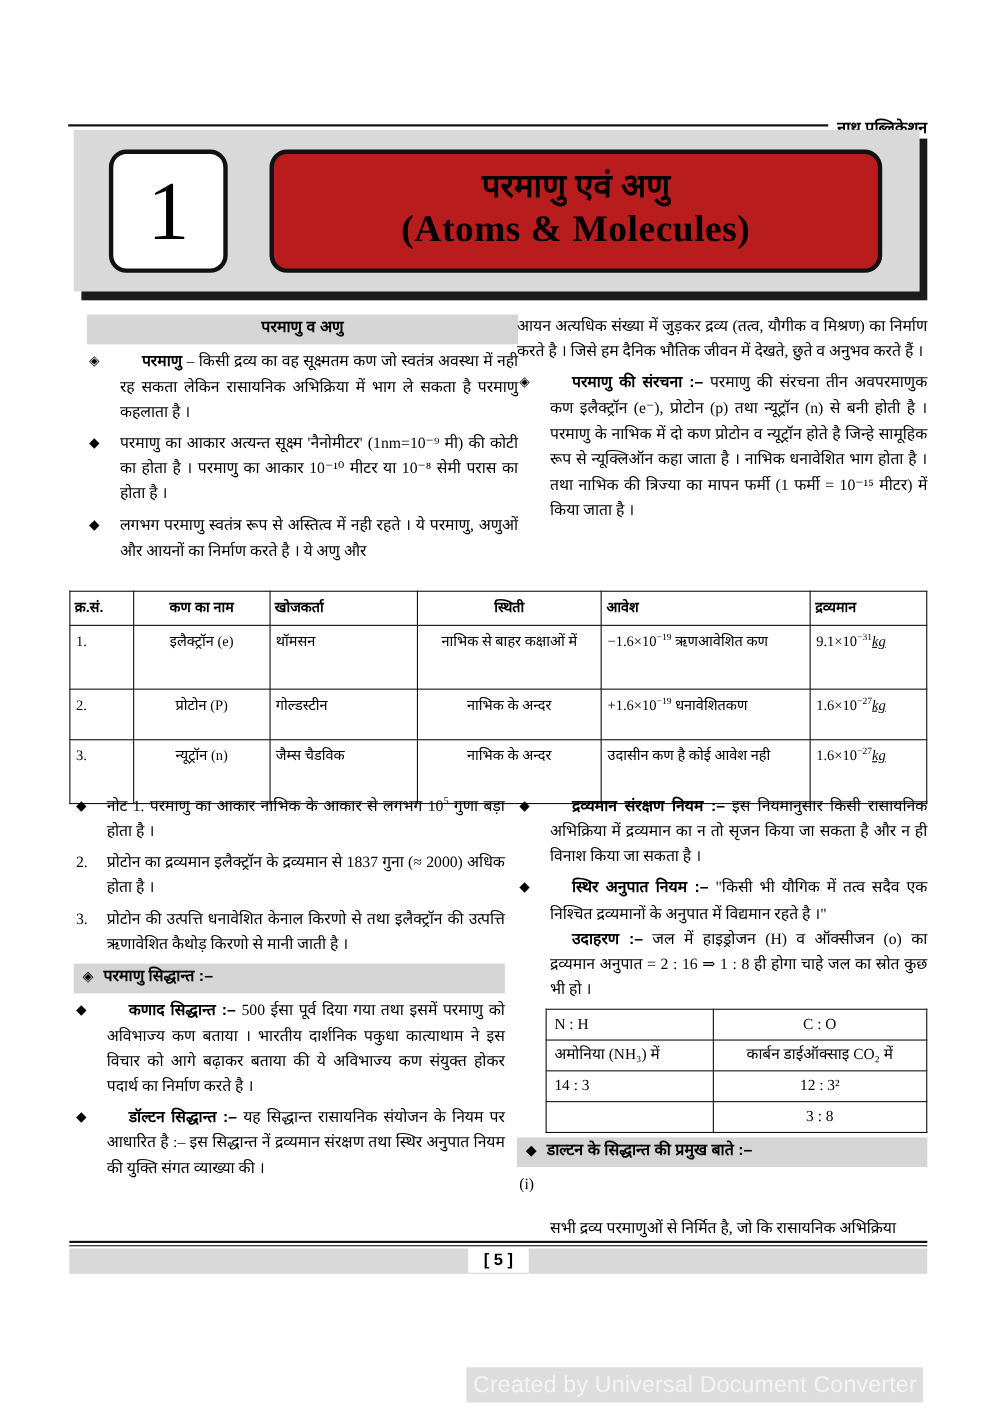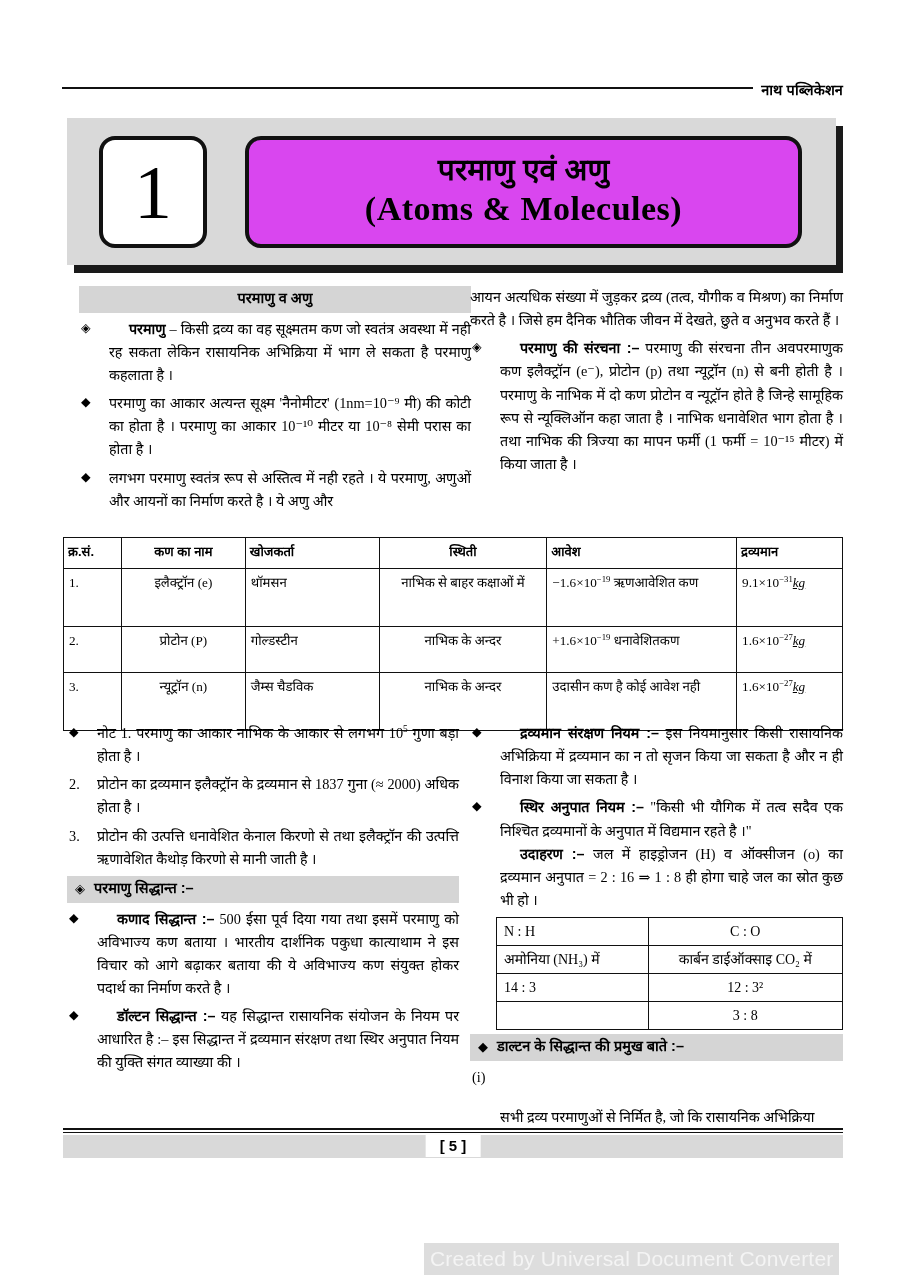--- a/index.html
+++ b/index.html
@@ -18,21 +18,21 @@
 
   .page {
     position: absolute;
     left: 0; top: 0;
     width: 905px; height: 1280px;
   }
 
   
   .header {
     position: absolute;
-    left: 62px; top: 79px;
+    left: 62px; top: 105px;
     width: 781px;
     display: flex;
     align-items: center;
     gap: 8px;
   }
   .header-rule {
     flex: 1 1 auto;
     height: 0;
     border-top: 2.5px solid #111;
     margin-bottom: 3px;
@@ -79,21 +79,21 @@
   }
   .chap-num {
     font-size: 76px;
     line-height: 1;
     font-weight: normal;
     font-family: "Liberation Serif", serif;
   }
   .chap-title-box {
     flex: 1 1 auto;
     height: 112px;
-    background: #d946ef;
+    background: #b91c1c;
     border: 4px solid #111;
     border-radius: 16px;
     margin-left: 38px;
     margin-right: 22px;
     display: flex;
     flex-direction: column;
     align-items: center;
     justify-content: center;
   }
   .chap-title-hi {

